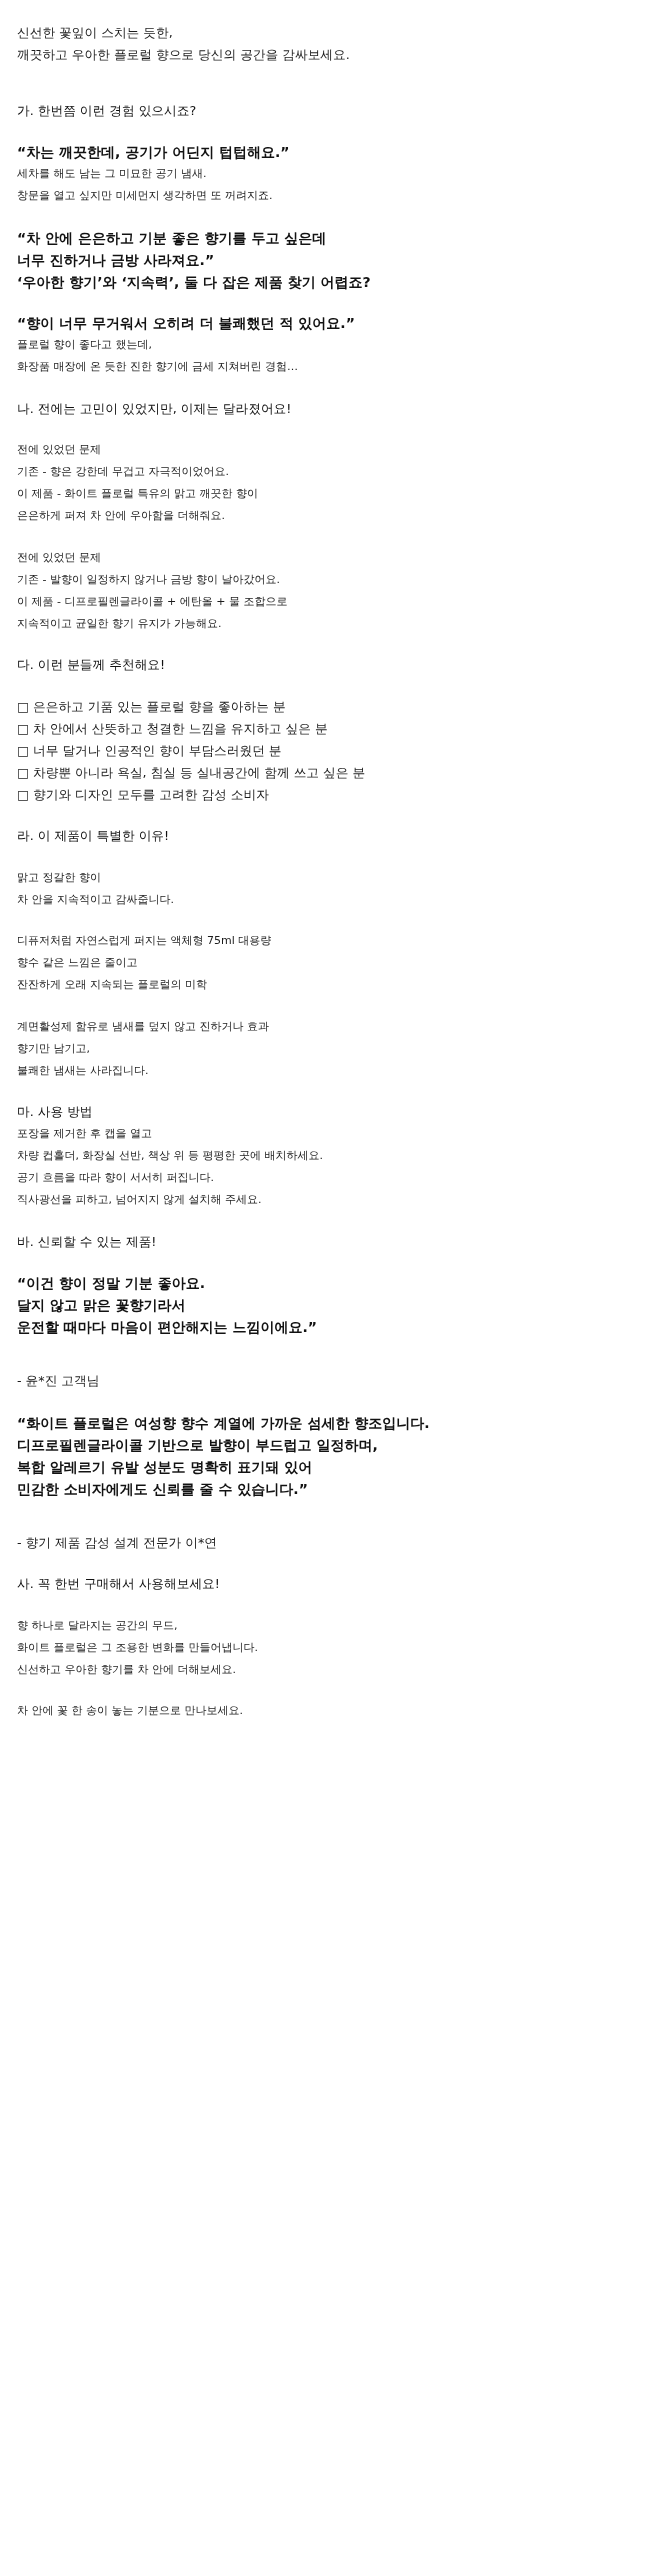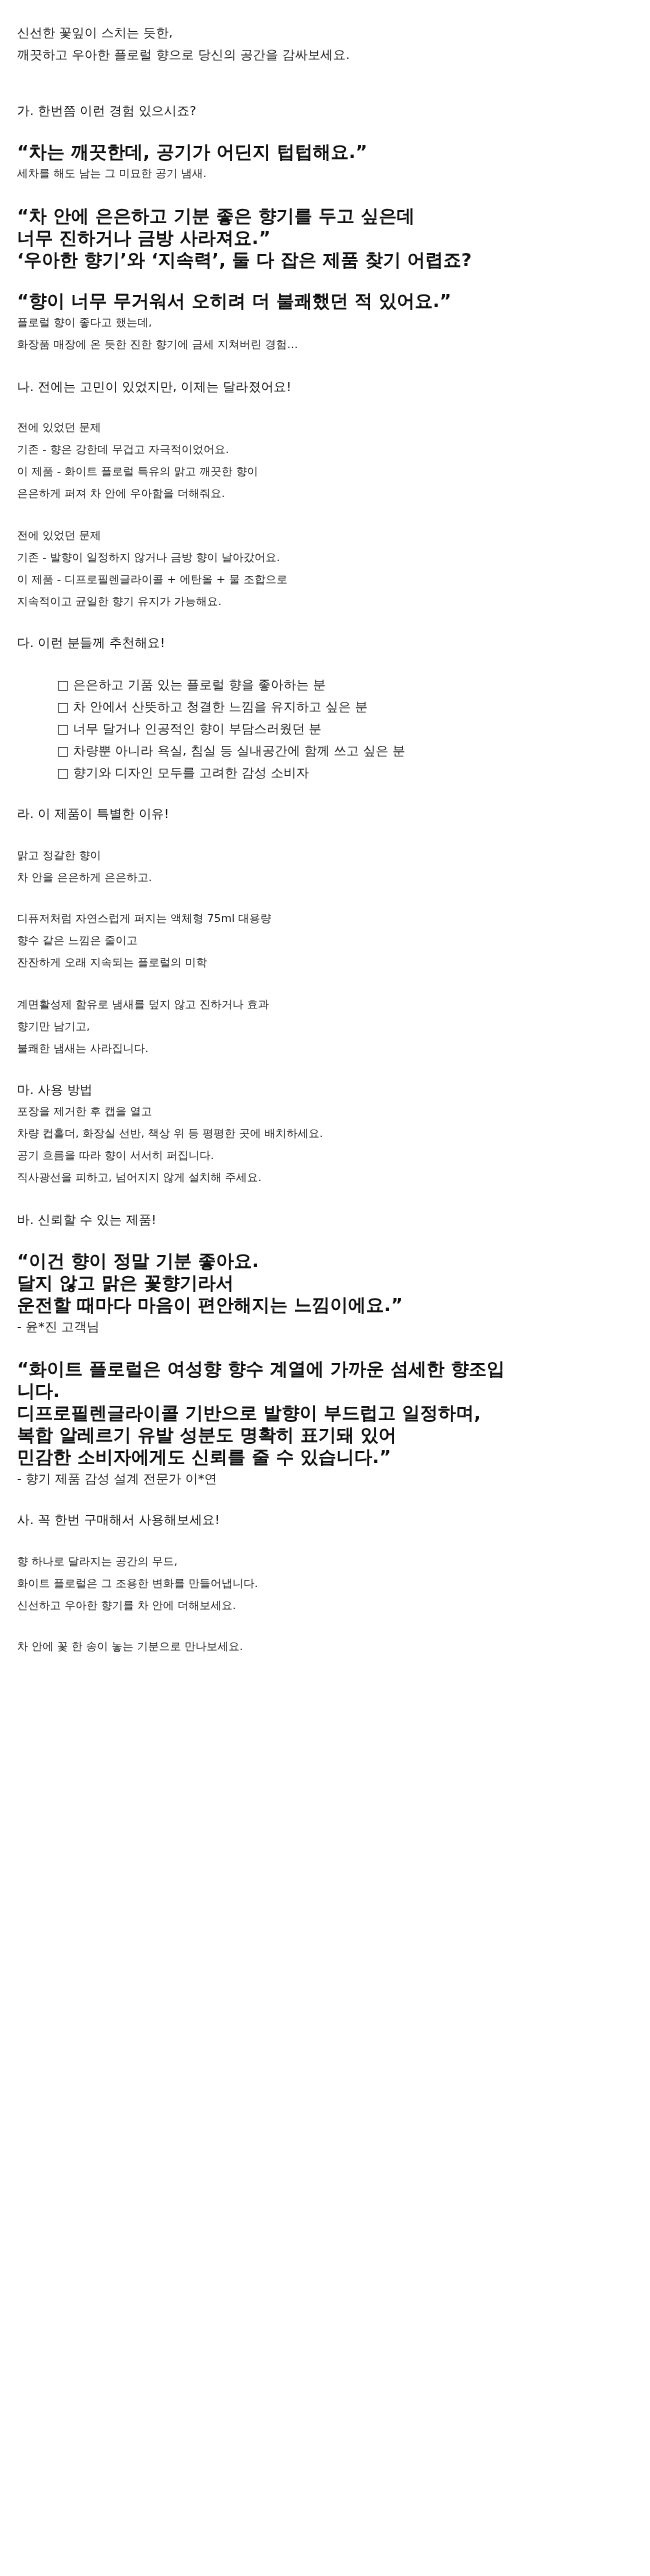--- a/index.html
+++ b/index.html
@@ -29,36 +29,36 @@
     white-space: pre-wrap;
     word-break: keep-all;
   }
   .heading {
     font-size: 12.7px;
     line-height: 22px;
     font-weight: normal;
     color: #111111;
   }
   .quote {
-    font-size: 18px;
+    font-size: 14px;
     line-height: 22px;
     font-weight: bold;
     color: #121212;
   }
   .bullet {
     font-size: 12.7px;
     line-height: 22px;
     color: #1c1c1c;
-    margin-left: 40px;
   }
   .gap-md { height: 14.3px; }
   .sig {
     font-size: 12.7px;
     line-height: 22px;
     color: #1c1c1c;
+    margin-top: 32px;
   }
   .intro .line { font-size: 12.7px; }
 </style>
 </head>
 <body>
 
 <div class="page">
 
   <div class="block intro">
     <div class="line">신선한 꽃잎이 스치는 듯한,</div>
@@ -67,20 +67,21 @@
 
   <div class="gap-md"></div>
 
   <div class="block">
     <div class="heading">가. 한번쯤 이런 경험 있으시죠?</div>
   </div>
 
   <div class="block">
     <div class="quote">“차는 깨끗한데, 공기가 어딘지 텁텁해요.”</div>
     <div class="line">세차를 해도 남는 그 미묘한 공기 냄새.</div>
+    <div class="line">창문을 열고 싶지만 미세먼지 생각하면 또 꺼려지죠.</div>
   </div>
 
   <div class="block">
     <div class="quote">“차 안에 은은하고 기분 좋은 향기를 두고 싶은데</div>
     <div class="quote">너무 진하거나 금방 사라져요.”</div>
     <div class="quote">‘우아한 향기’와 ‘지속력’, 둘 다 잡은 제품 찾기 어렵죠?</div>
   </div>
 
   <div class="block">
     <div class="quote">“향이 너무 무거워서 오히려 더 불쾌했던 적 있어요.”</div>
@@ -117,21 +118,21 @@
     <div class="bullet">□ 차량뿐 아니라 욕실, 침실 등 실내공간에 함께 쓰고 싶은 분</div>
     <div class="bullet">□ 향기와 디자인 모두를 고려한 감성 소비자</div>
   </div>
 
   <div class="block">
     <div class="heading">라. 이 제품이 특별한 이유!</div>
   </div>
 
   <div class="block">
     <div class="line">맑고 정갈한 향이</div>
-    <div class="line">차 안을 은은하게 은은하고.</div>
+    <div class="line">차 안을 지속적이고 감싸줍니다.</div>
   </div>
 
   <div class="block">
     <div class="line">디퓨저처럼 자연스럽게 퍼지는 액체형 75ml 대용량</div>
     <div class="line">향수 같은 느낌은 줄이고</div>
     <div class="line">잔잔하게 오래 지속되는 플로럴의 미학</div>
   </div>
 
   <div class="block">
     <div class="line">계면활성제 함유로 냄새를 덮지 않고 진하거나 효과</div>

